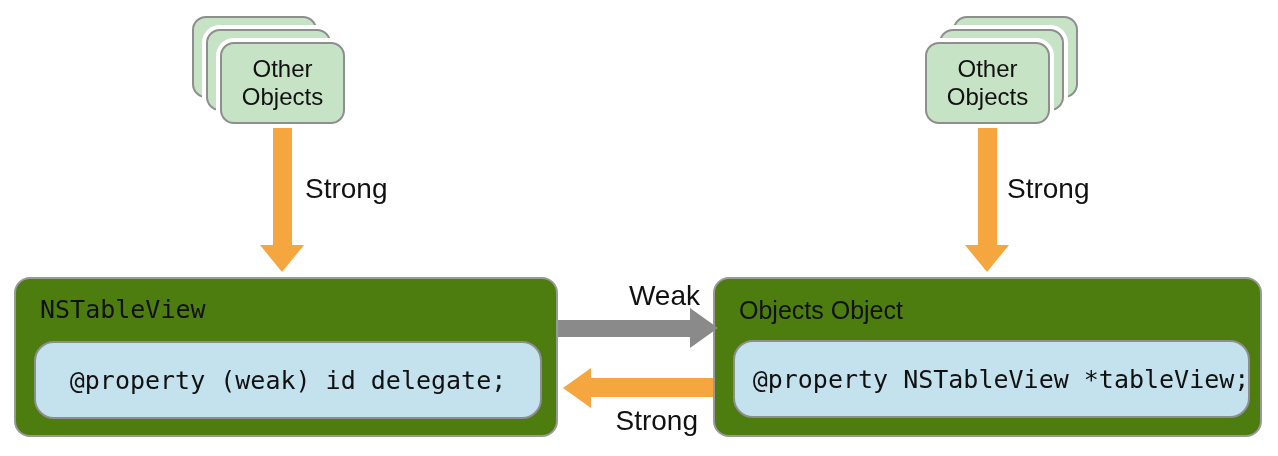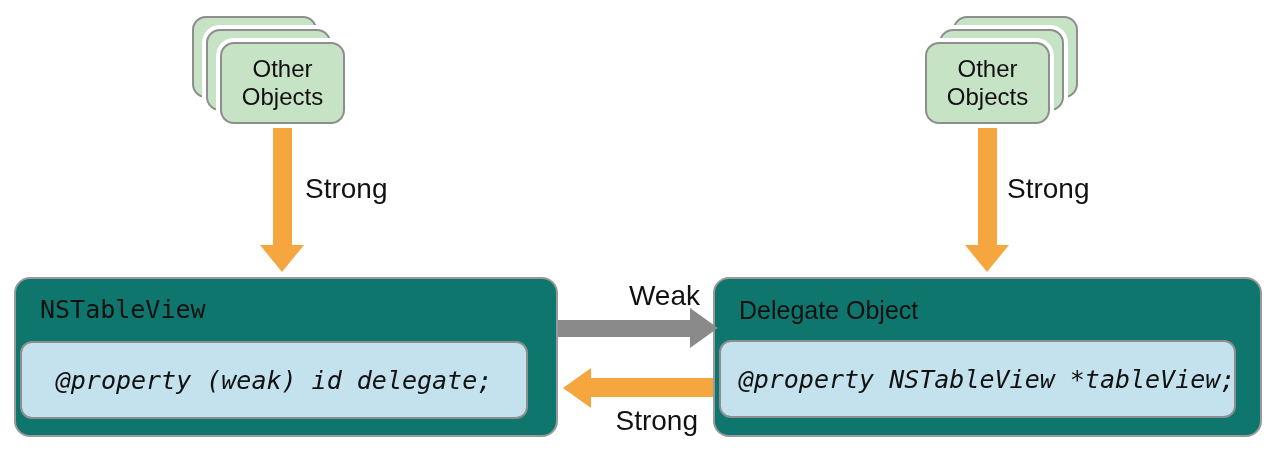--- a/index.html
+++ b/index.html
@@ -91,46 +91,45 @@
     line-height: 26px;
     white-space: nowrap;
   }
   .arrow-label.centered { width: 140px; text-align: right; }
 
   
   .obj-box {
     position: absolute;
     top: 277px;
     height: 160px;
-    background: #0f766e;
+    background: #4d7c0f;
     border: 2px solid var(--box-border);
     border-radius: 16px;
   }
   .obj-title {
     position: absolute;
     left: 24px;
     top: 16px;
     font-size: 25px;
     line-height: 30px;
     white-space: nowrap;
   }
   .obj-title.mono { font-family: "DejaVu Sans Mono", "Liberation Mono", monospace; }
   .prop-box {
     position: absolute;
-    left: 4px;
+    left: 18px;
     background: var(--blue);
     border: 2px solid var(--card-border);
-    border-radius: 12px;
+    border-radius: 20px;
     display: flex;
     align-items: center;
     justify-content: center;
     font-family: "DejaVu Sans Mono", "Liberation Mono", monospace;
     font-size: 25px;
     white-space: nowrap;
-    font-style: italic;
   }
 </style>
 </head>
 <body>
 
 <div class="canvas">
 
   <div class="stack stack-left" style="left:192px; top:16px;">
     <div class="card back"></div>
     <div class="card mid"></div>
@@ -156,21 +155,21 @@
   <div class="varrow-shaft" style="left:978px; top:128px;"></div>
   <div class="varrow-head" style="left:965px; top:245px;"></div>
   <div class="arrow-label" style="left:1007px; top:176px;">Strong</div>
 
   <div class="obj-box" style="left:14px; width:544px;">
     <div class="obj-title mono">NSTableView</div>
     <div class="prop-box" style="top:62px; width:508px; height:78px;">@property (weak) id delegate;</div>
   </div>
 
   <div class="obj-box" style="left:713px; width:549px;">
-    <div class="obj-title">Delegate Object</div>
+    <div class="obj-title">Objects Object</div>
     <div class="prop-box" style="top:61px; width:517px; height:78px;padding-left:19px;">@property NSTableView *tableView;</div>
   </div>
 
   <div class="arrow-label centered" style="left:560px; top:283px;">Weak</div>
   <div class="harrow-shaft" style="left:558px; top:320px; width:132px; height:17px;"></div>
   <div class="harrow-head-right" style="left:690px; top:308px;"></div>
 
   <div class="harrow-shaft" style="left:591px; top:378px; width:122px; height:19px; background:var(--orange);"></div>
   <div class="harrow-head-left" style="left:563px; top:368px;"></div>
   <div class="arrow-label centered" style="left:558px; top:408px;">Strong</div>

